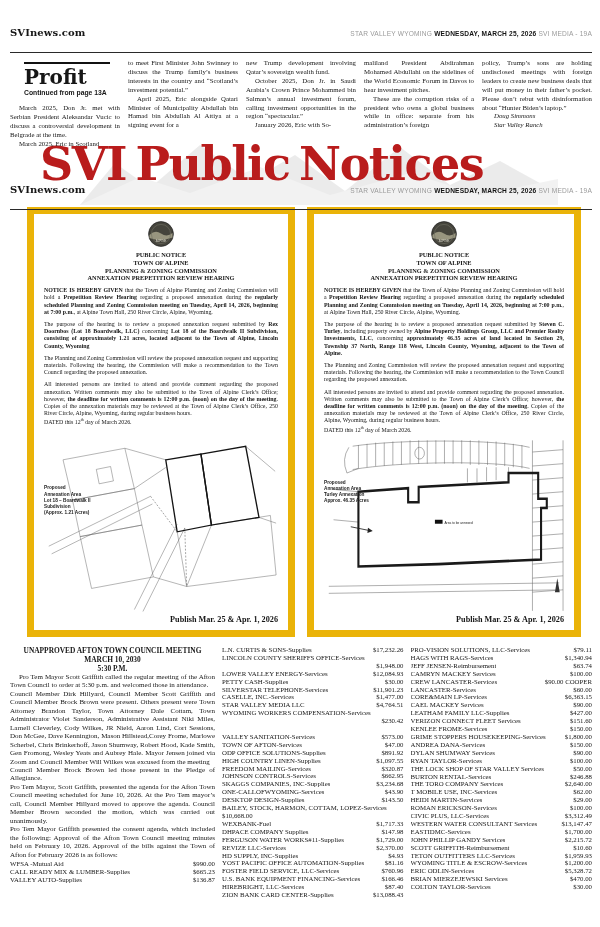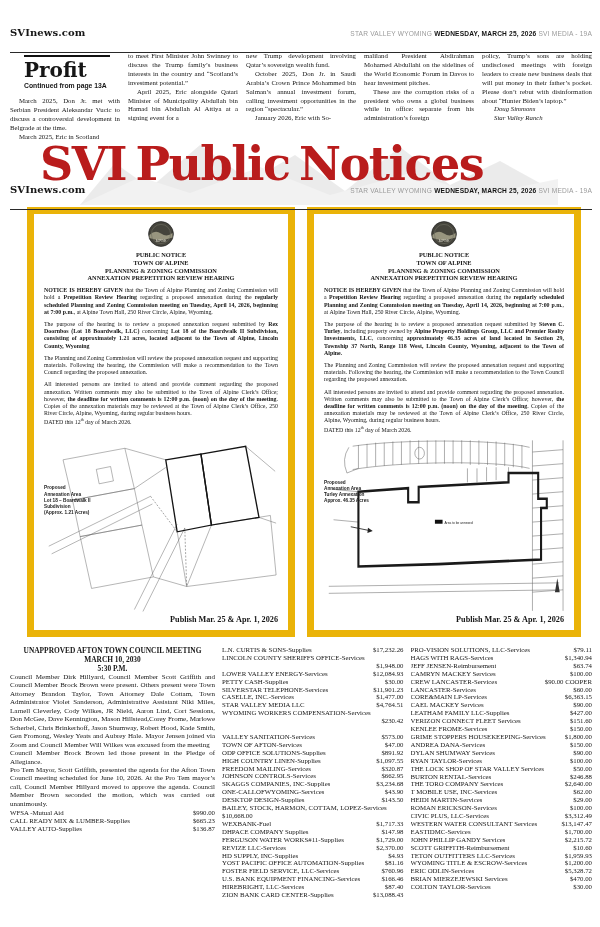--- a/index.html
+++ b/index.html
@@ -8,21 +8,21 @@
   
   .mast{position:absolute;left:10px;right:8px;display:flex;justify-content:space-between;
         align-items:baseline;border-bottom:1px solid #2a2a2a;padding-bottom:14px;z-index:5;}
   #mast1{top:27px}
   #mast2{top:184px}
   .site{font-family:"DejaVu Serif",serif;font-weight:bold;font-size:10px;letter-spacing:.1px;}
   .dateline{font-family:"Liberation Sans",sans-serif;font-size:6.6px;color:#9a9a9a;letter-spacing:.2px;}
   .dateline .dbold{color:#141414;font-weight:bold;}
   
   .profit{position:absolute;top:52px;left:10px;width:582px;display:flex;gap:8px;z-index:4;}
-  .pcol{flex:1;font-size:6.8px;line-height:8.9px;text-align:justify;}
+  .pcol{flex:1;font-size:6.8px;line-height:8.9px;text-align:justify;margin-top:7px;}
   .profit-rule{border-top:2px solid #111;width:86px;margin:3px 0 2px 14px;}
   .ptitle{font-family:"DejaVu Serif",serif;font-weight:bold;font-size:20px;line-height:22px;margin-left:14px;}
   .pcontinued{font-family:"Liberation Sans",sans-serif;font-weight:bold;font-size:6.8px;
               margin:1px 0 6px 14px;}
   .pcol p{margin:0;}
   .ind{text-indent:9px;}
   .sig{font-style:italic;padding-left:12px;text-align:left;}
   
   .mountains{position:absolute;top:133px;left:80px;width:478px;height:72px;opacity:.17;z-index:1;}
   .bigtitle{position:absolute;top:139px;left:40px;z-index:3;font-family:"DejaVu Serif",serif;
@@ -207,23 +207,25 @@
       </svg>
     </div>
     <div class="publish">Publish Mar. 25 &amp; Apr. 1, 2026</div>
   </div>
 
   <div class="bottom">
     <div class="mincol">
       <div class="mintitle">UNAPPROVED AFTON TOWN COUNCIL MEETING</div>
       <div class="mintitle">MARCH 10, 2030</div>
       <div class="mintitle">5:30 P.M.</div>
+      <p class="ind">Pro Tem Mayor Scott Griffith called the regular meeting of the Afton Town Council to order at 5:30 p.m. and welcomed those in attendance.</p>
       <p>Council Member Dirk Hillyard, Council Member Scott Griffith and Council Member Brock Brown were present. Others present were Town Attorney Brandon Taylor, Town Attorney Dale Cottam, Town Administrator Violet Sanderson, Administrative Assistant Niki Miles, Larnell Cleverley, Cody Wilkes, JR Nield, Aaron Lind, Cort Sessions, Don McGee, Dave Kennington, Mason Hillstead,Corey Frome, Marlowe Scherbel, Chris Brinkerhoff, Jason Shumway, Robert Hood, Kade Smith, Gen Fromong, Wesley Yeats and Aubrey Hale. Mayor Jensen joined via Zoom and Council Member Will Wilkes was excused from the meeting</p>
       <p>Council Member Brock Brown led those present in the Pledge of Allegiance.</p>
       <p>Pro Tem Mayor, Scott Griffith, presented the agenda for the Afton Town Council meeting scheduled for June 10, 2026. At the Pro Tem mayor’s call, Council Member Hillyard moved to approve the agenda. Council Member Brown seconded the motion, which was carried out unanimously.</p>
+      <p>Pro Tem Mayor Griffith presented the consent agenda, which included the following: Approval of the Afton Town Council meeting minutes held on February 10, 2026. Approval of the bills against the Town of Afton for February 2026 is as follows:</p>
       <div class="bills">
           <div class="pay-row">
             <span class="pn">WFSA -Mutual Aid</span>
             <span class="pa">$990.00</span>
           </div>
           <div class="pay-row">
             <span class="pn">CALL READY MIX &amp; LUMBER-Supplies</span>
             <span class="pa">$665.23</span>
           </div>
           <div class="pay-row">

